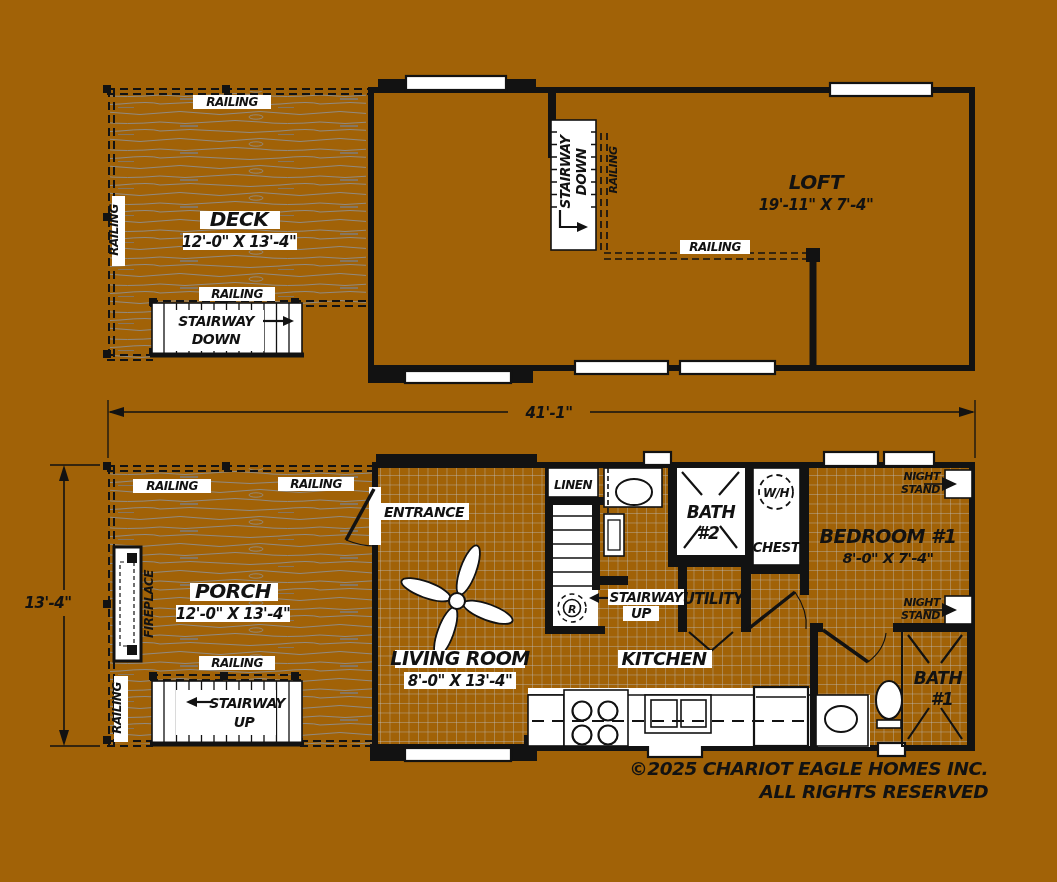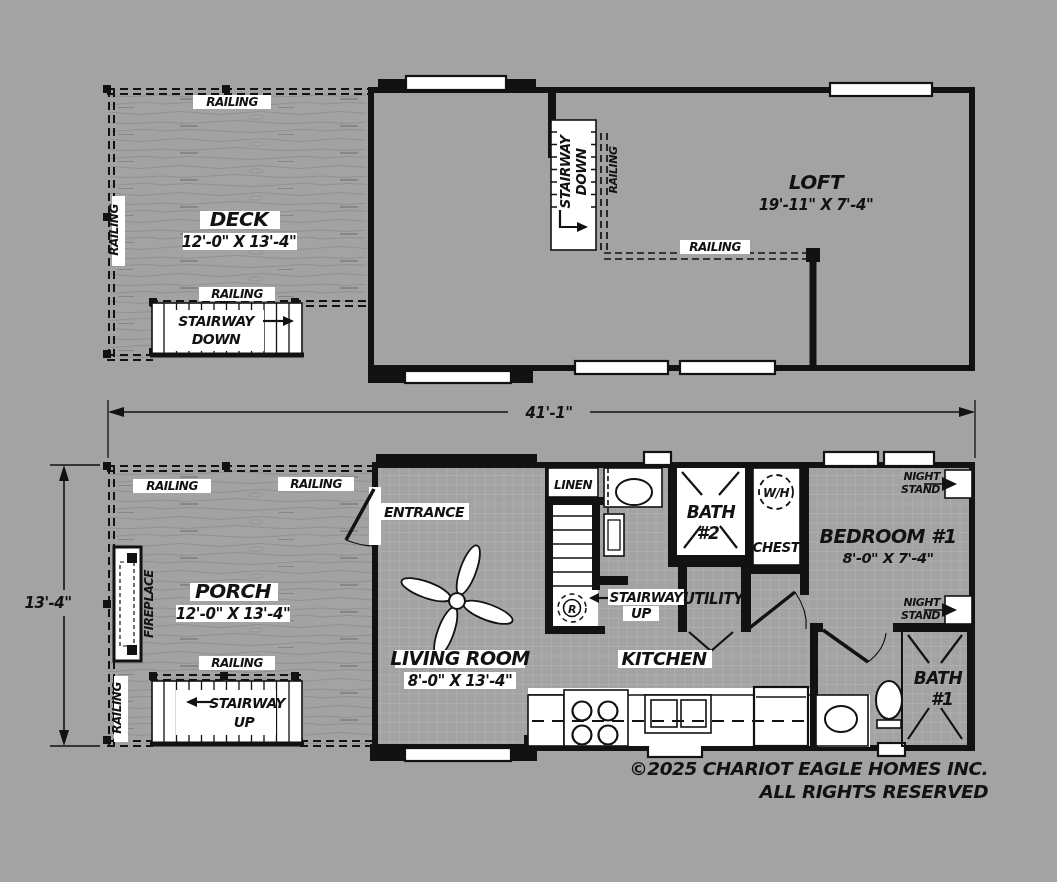--- a/index.html
+++ b/index.html
@@ -1,16 +1,16 @@
 <!DOCTYPE html>
 <html><head>
 <meta charset="utf-8">
 <style>
   html,body{margin:0;padding:0;background:#ffffff;}
-  .stage{position:relative;width:1057px;height:882px;background:#a3a3a3;overflow:hidden;}
+  .stage{position:relative;width:1057px;height:882px;background:#a16207;overflow:hidden;}
   svg{display:block;}
   
   .w6{stroke:#121212;stroke-width:6;fill:none;}
   .w7{stroke:#121212;stroke-width:7;fill:none;}
   .w5{stroke:#121212;stroke-width:5;fill:none;}
   .ln{stroke:#121212;stroke-width:1.6;fill:none;}
   .ln13{stroke:#121212;stroke-width:1.3;fill:none;}
   .ln2{stroke:#121212;stroke-width:2.2;fill:none;}
   .thin{stroke:#121212;stroke-width:1.6;fill:#fff;}
   .thin2{stroke:#121212;stroke-width:2.2;fill:#fff;}

